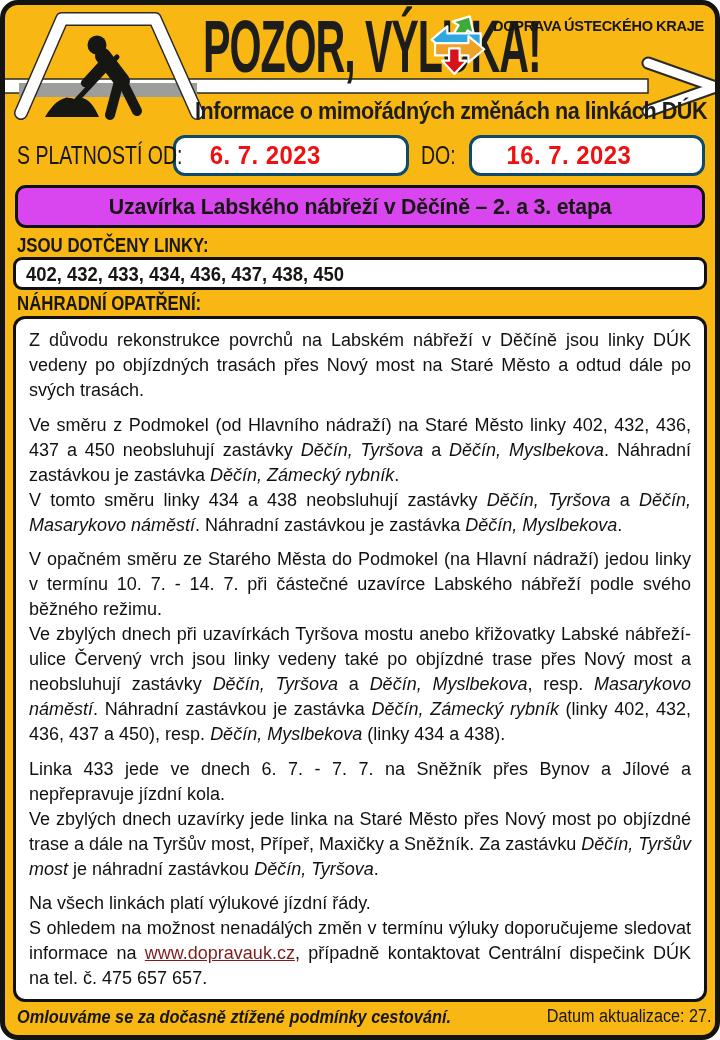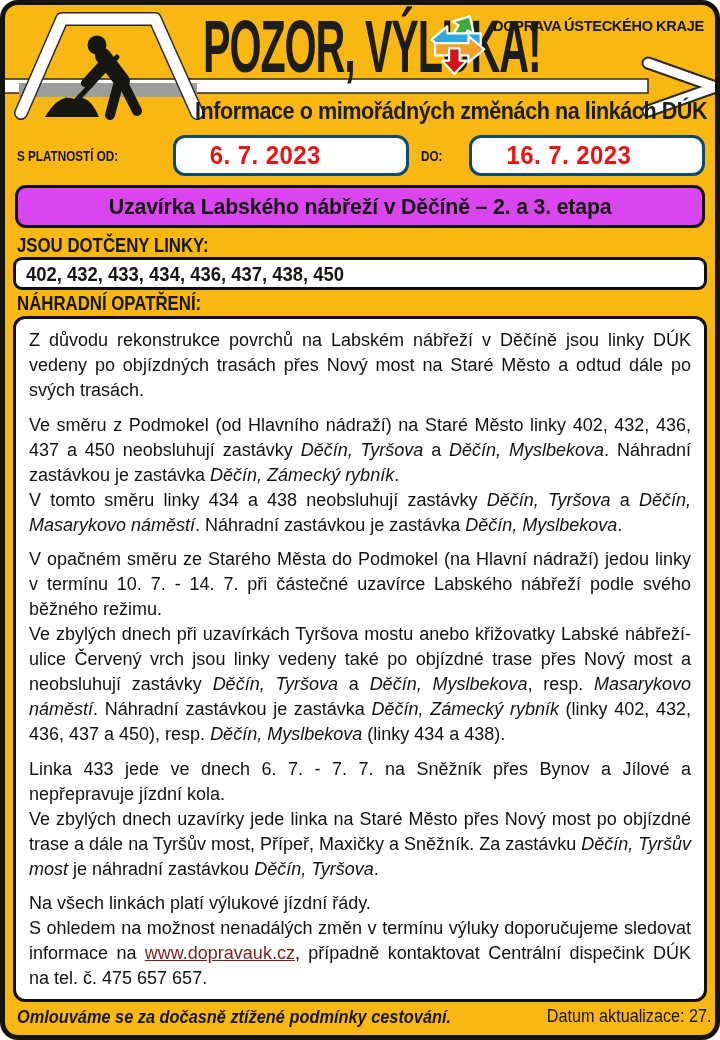--- a/index.html
+++ b/index.html
@@ -24,21 +24,21 @@
   .logo-arrows{width:58px;height:62px;flex:none;}
   .logo-text{display:flex;flex-direction:row;font-weight:bold;font-size:15px;line-height:16.5px;letter-spacing:-0.3px;padding-top:5px;}
   .logo-text span{transform:scaleX(0.97);transform-origin:left;}
   .subtitle{
     position:absolute;right:8px;top:92px;margin:0;white-space:nowrap;
     font-size:24px;font-weight:bold;letter-spacing:-0.5px;
     transform:scaleX(0.9);transform-origin:right top;color:#1d1d1b;
   }
   
   .validity{flex:none;height:46px;display:flex;align-items:center;padding:2px 10px 0 12px;gap:10px;}
-  .vlabel{font-weight:bold;font-size:15px;white-space:nowrap;}
+  .vlabel{font-weight:normal;font-size:25px;white-space:nowrap;}
   .vlabel span{display:inline-block;transform:scaleX(0.78);transform-origin:left center;}
   .vlabel.from{width:146px;flex:none;}
   .vlabel.to{width:38px;flex:none;margin-left:2px;}
   .date-box{
     flex:1;height:41px;background:#fff;border:3px solid #0c4a6e;border-radius:12px;
     display:flex;align-items:center;justify-content:flex-start;padding-left:29px;
   }
   .date-box span{color:#EE1111;font-weight:bold;font-size:26px;letter-spacing:0.5px;transform:scaleX(0.92);}
   
   .title-box{

